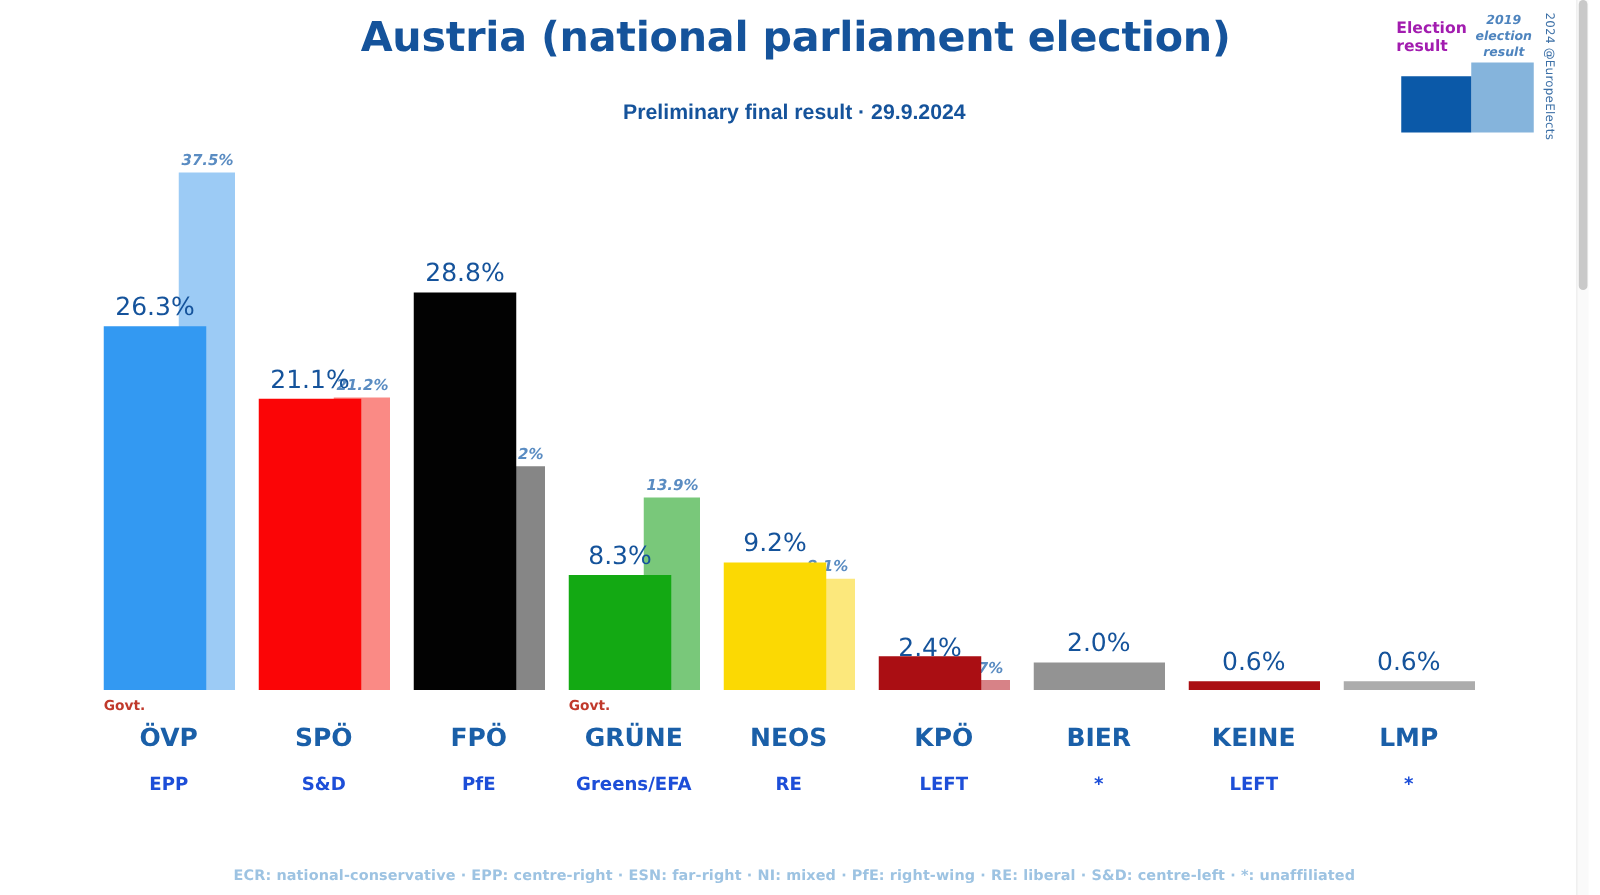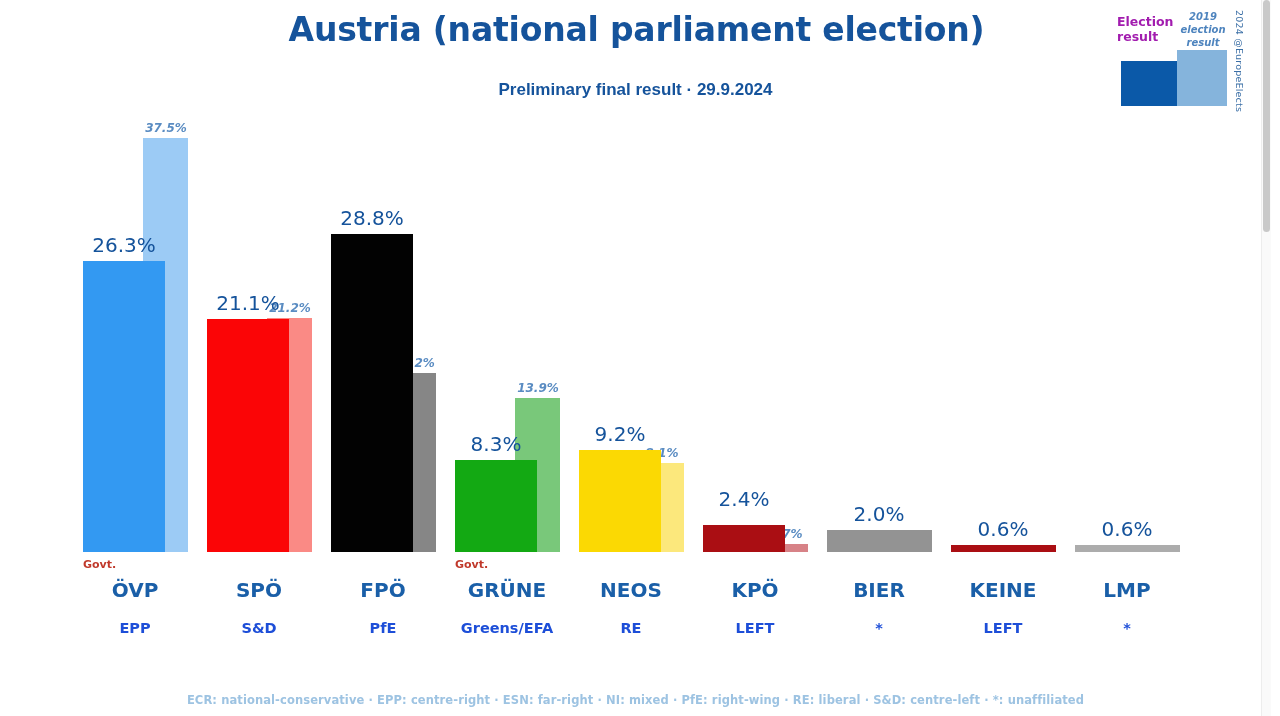--- a/index.html
+++ b/index.html
@@ -334,21 +334,21 @@
         <div class="value-prev" style="bottom: 92.505px;">8.1%</div>
         <div class="bar-current" style="height: 101.66px; background: rgb(251, 217, 3);"></div>
         <div class="value-current" style="bottom: 105.66px;">9.2%</div>
         <div class="party-name">NEOS</div>
         <div class="party-group">RE</div>
       </div>
       <div class="bar-group" style="left: 703px;">
         <div class="bar-prev" style="height: 7.735px; background: rgb(215, 130, 135);"></div>
         <div class="value-prev" style="bottom: 10.735px;">0.7%</div>
         <div class="bar-current" style="height: 26.52px; background: rgb(170, 14, 19);"></div>
-        <div class="value-current" style="bottom: 41px;">2.4%</div>
+        <div class="value-current" style="bottom: 22px;">2.4%</div>
         <div class="party-name">KPÖ</div>
         <div class="party-group">LEFT</div>
       </div>
       <div class="bar-group" style="left: 827px;">
         <div class="bar-current" style="height: 22.1px; background: rgb(147, 147, 147); width: 105px;"></div>
         <div class="value-current" style="bottom: 26.1px; left: 6px; width: 92px;">2.0%</div>
         <div class="party-name">BIER</div>
         <div class="party-group">*</div>
       </div>
       <div class="bar-group" style="left: 951px;">

